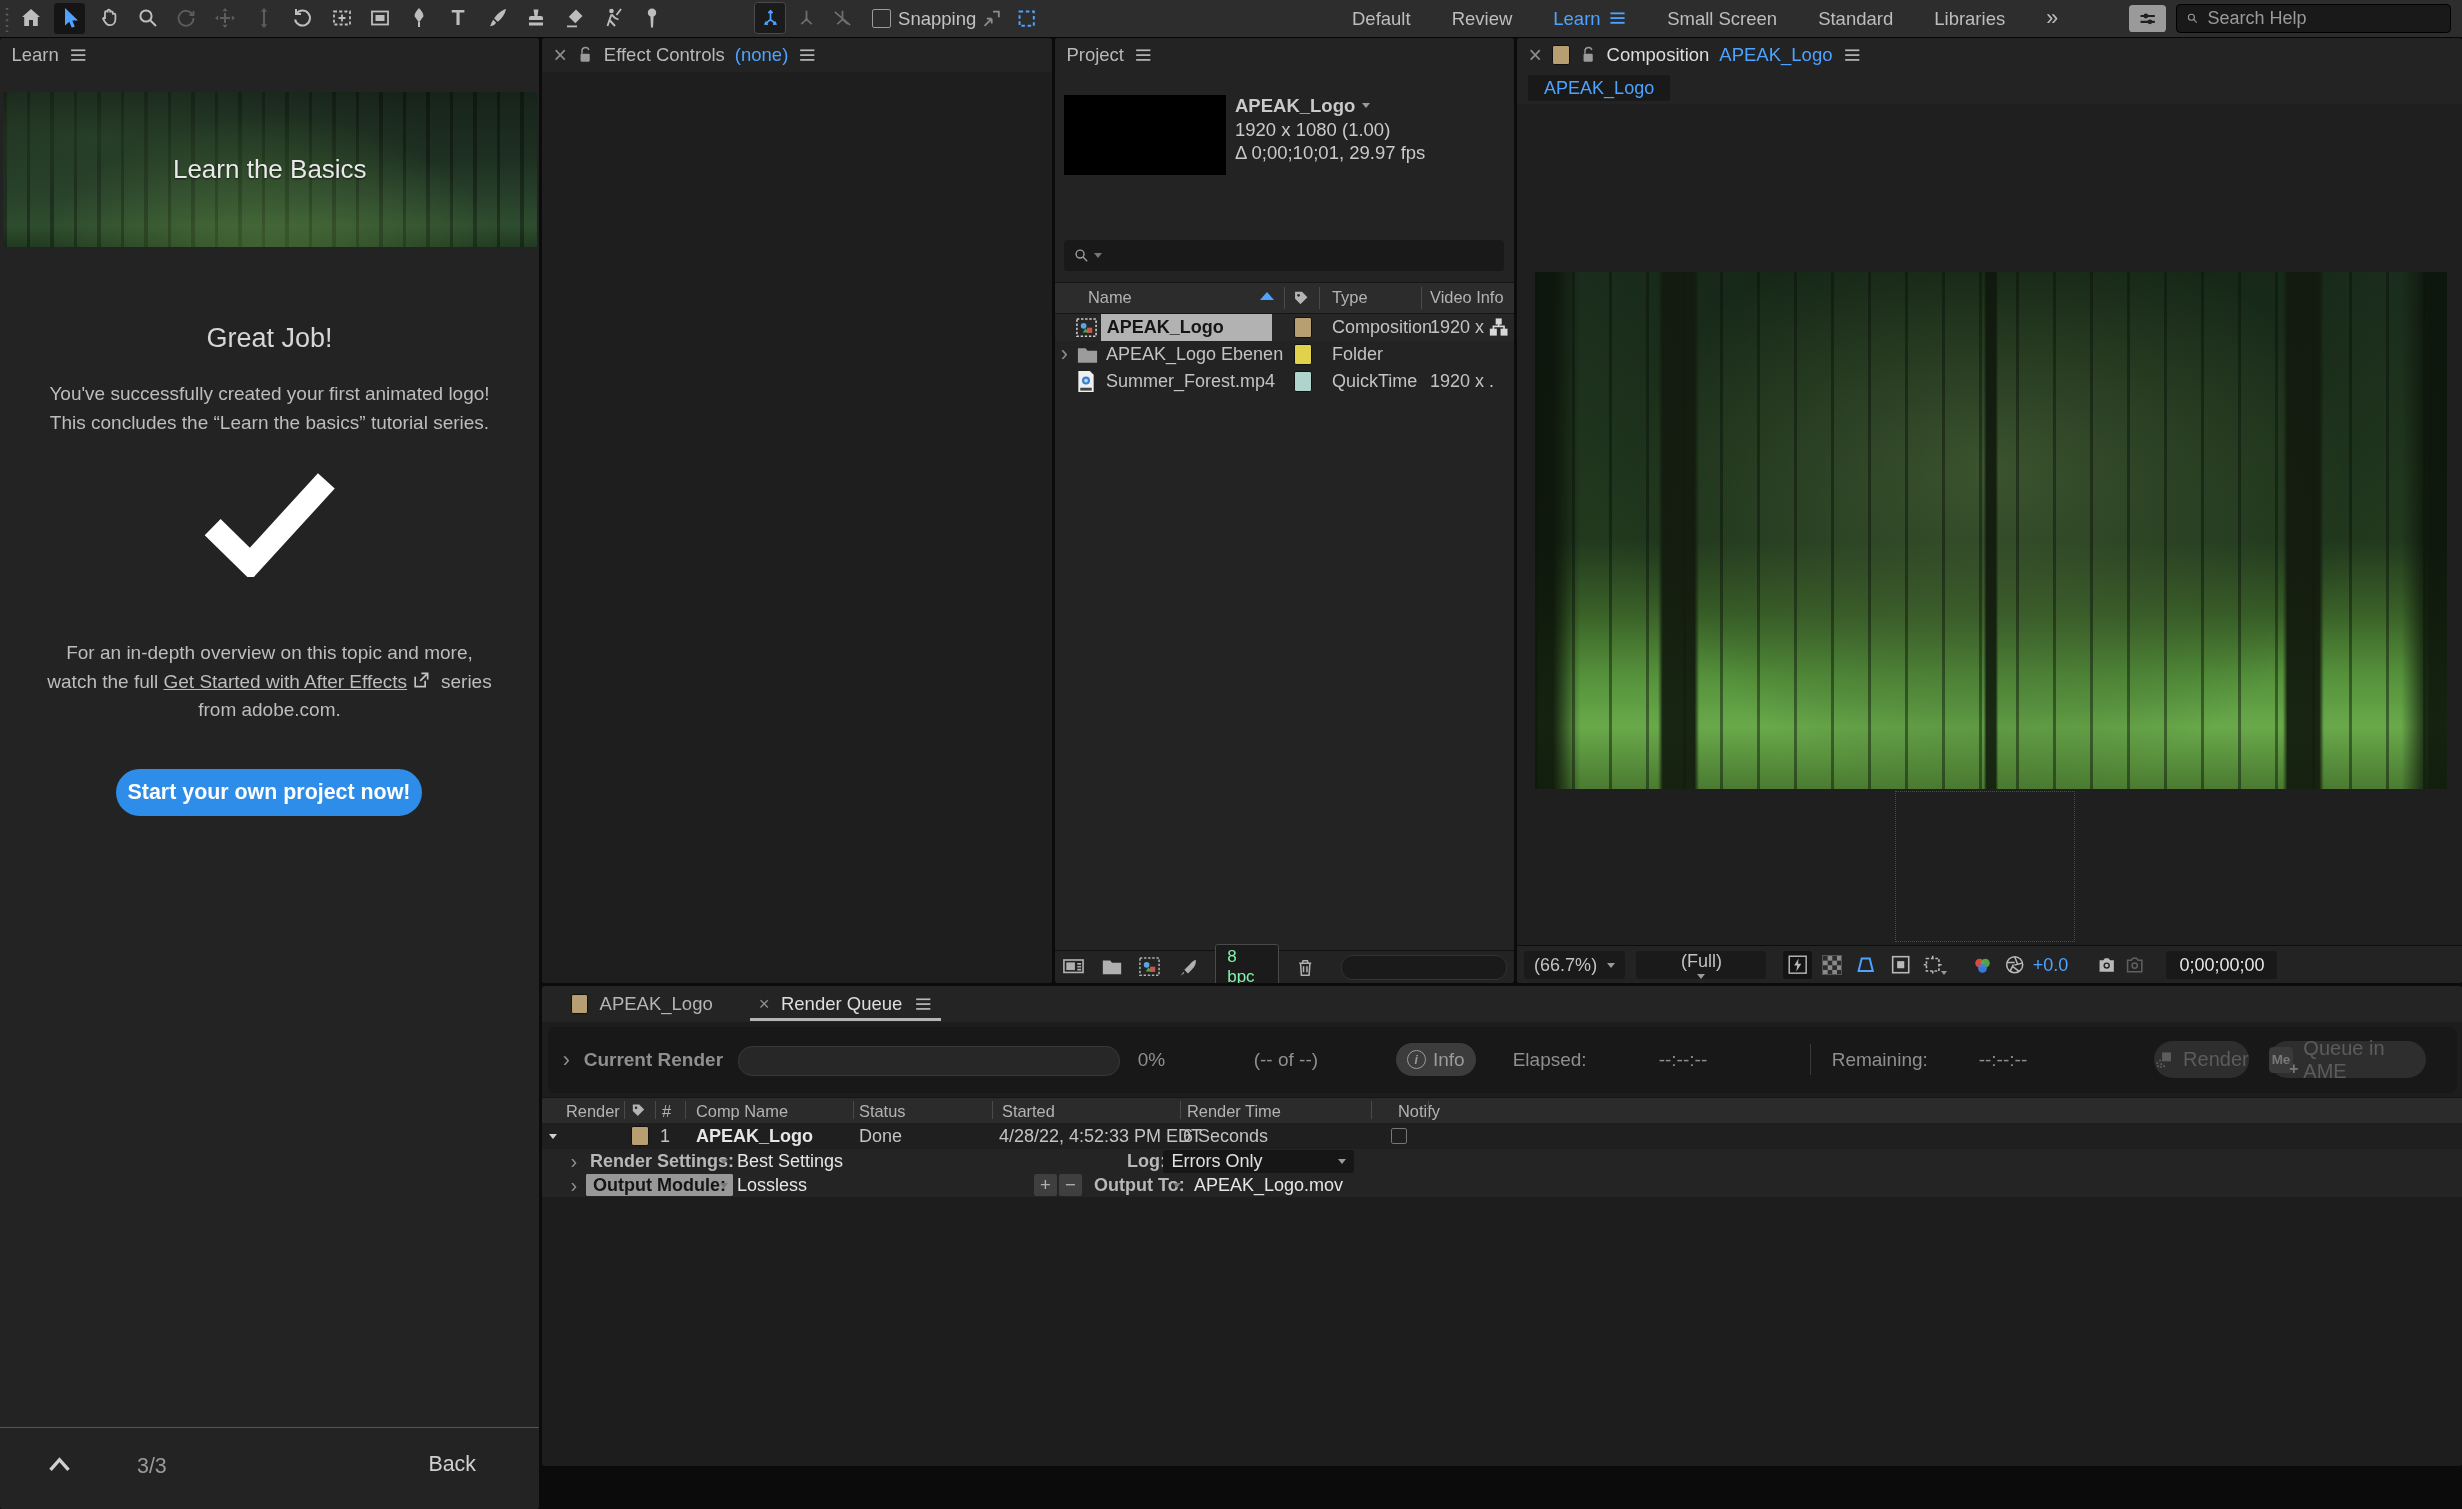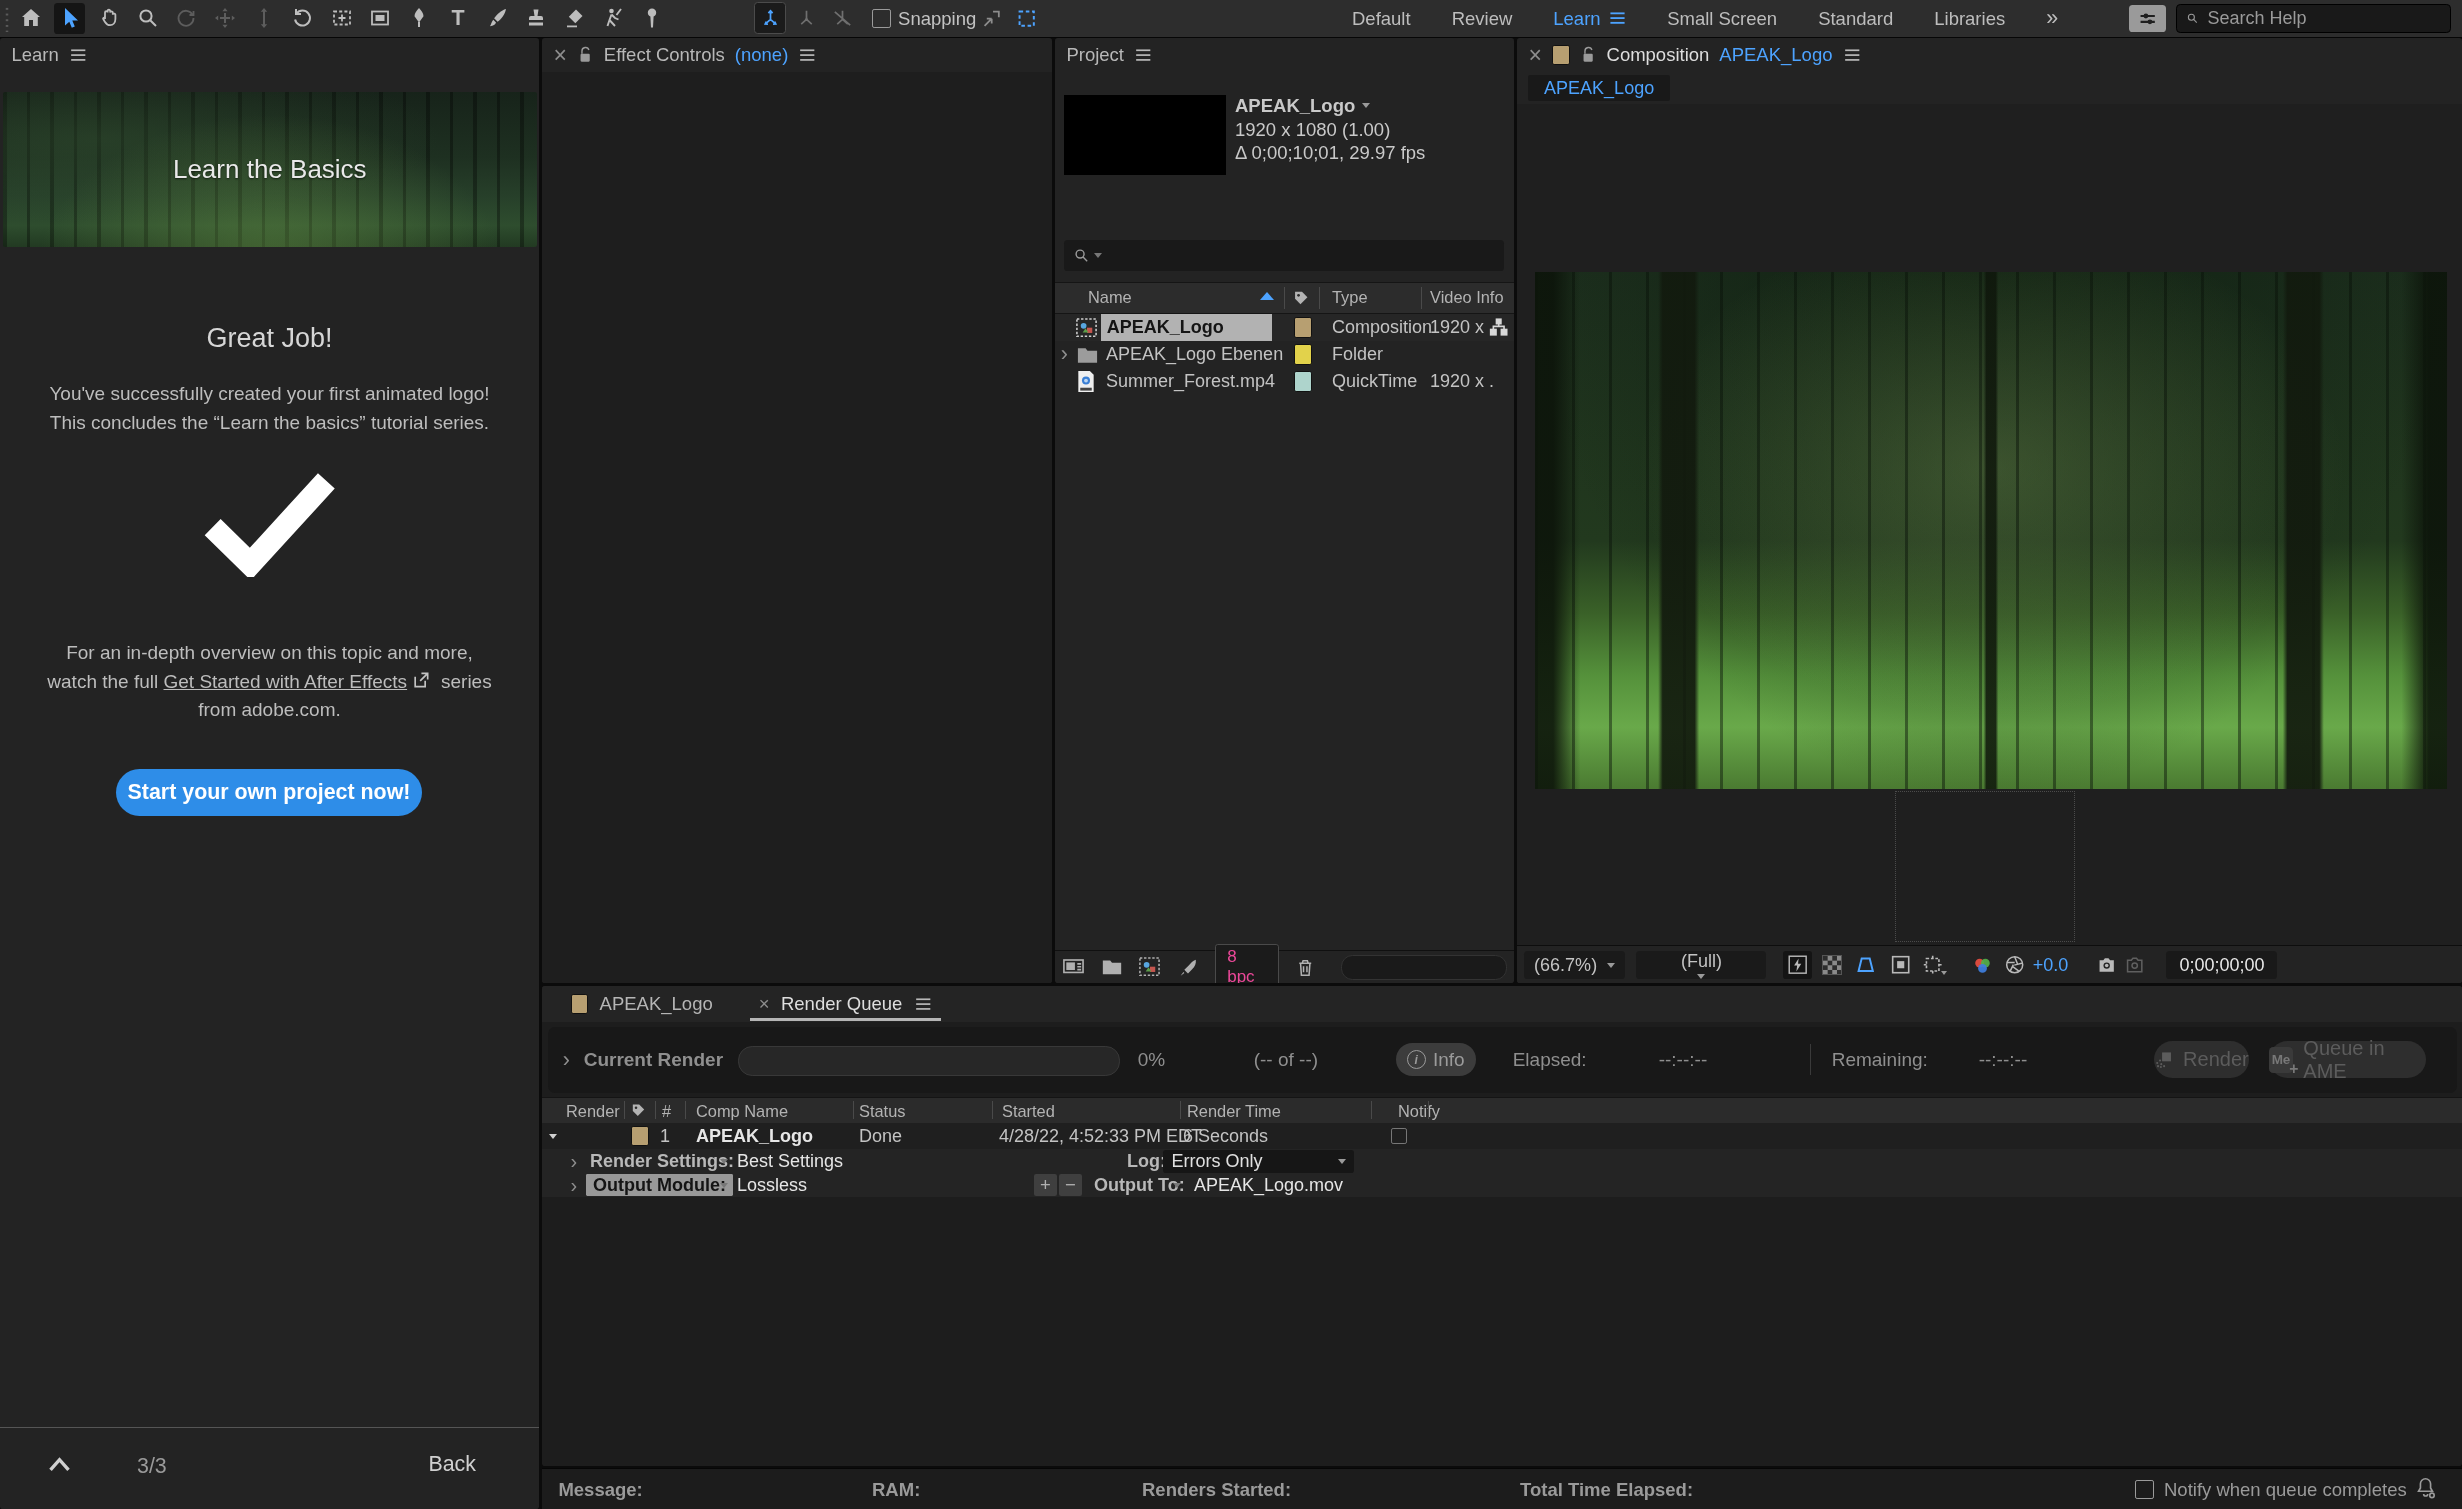--- a/index.html
+++ b/index.html
@@ -86,21 +86,21 @@
            display:flex;align-items:center;gap:4.3px;padding:0 8.5px;box-sizing:border-box;}
   .psearch input{flex:1;background:transparent;border:none;outline:none;color:#c3c3c3;font-size:17px;font-family:"Liberation Sans",sans-serif;}
   .plist-head{position:absolute;left:0;top:244px;width:459px;height:30px;background:#2c2c2c;font-size:16.4px;color:#b3b3b3;
               border-top:1.4px solid #151515;border-bottom:1.4px solid #151515;}
   .pcol-sep{position:absolute;top:4.3px;width:0.7px;height:21.4px;background:#4a4a4a;}
   .prow{position:absolute;left:0;width:459px;height:27px;font-size:18px;color:#c3c3c3;}
   .prow .cell{position:absolute;top:0;height:27px;display:flex;align-items:center;}
   .selcell{background:#b2b2b2;color:#151515;font-weight:bold;}
   .pfoot{position:absolute;left:0;top:912px;width:459px;height:33px;border-top:1.4px solid #101010;
          display:flex;align-items:center;gap:15.7px;padding:0 7.1px;box-sizing:border-box;color:#b0b0b0;}
-  .bpc{border:0.7px solid #4a4a4a;background:#1b1b1b;border-radius:2.8px;padding:2.1px 11.4px;font-size:17px;color:#ec4899;}
+  .bpc{border:0.7px solid #4a4a4a;background:#1b1b1b;border-radius:2.8px;padding:2.1px 11.4px;font-size:17px;color:#86efac;}
   .hscroll{width:171px;height:23px;border-radius:11.4px;background:#1a1a1a;border:0.7px solid #333;margin-left:10px;}
 
   
   .comp{left:1517px;top:38px;width:945px;height:945px;}
   .ctab{position:absolute;left:11.4px;top:37px;height:26px;padding:0 15.7px;background:#191919;border-radius:2.1px;
         display:flex;align-items:center;font-size:18px;color:#4da3ff;}
   .cviewer{position:absolute;left:0;top:66px;width:945px;height:841px;background:#1f1f1f;}
   .cimg{position:absolute;left:18px;top:168px;width:912px;height:517px;
     background:
       linear-gradient(90deg, rgba(12,20,10,.9) 0 2%, transparent 5%, transparent 95%, rgba(12,20,10,.9) 98% 100%),
@@ -742,28 +742,15 @@
           <span class="pmbtn">−</span>
         </span>
       <span class="cell bold" style="left:552px;">Output To:</span>
       <span class="cell" style="left:631px;">
           <span class="tri-dn sm" style="border-top-color:#777;"></span>
         </span>
       <span class="cell wt" style="left:652px;">APEAK_Logo.mov</span>
     </div>
   </section>
 
-  <footer class="statusbar">
-    <span class="sl" style="left:16.4px;">Message:</span>
-    <span class="sl" style="left:330px;">RAM:</span>
-    <span class="sl" style="left:600px;">Renders Started:</span>
-    <span class="sl" style="left:978px;">Total Time Elapsed:</span>
-    <span class="sl" style="left:1593px;top:10.7px;"><span class="cb" style="display:inline-block;vertical-align:-2.8px;"></span></span>
-    <span class="sl" style="left:1622px;font-weight:normal;">Notify when queue completes</span>
-    <svg class="sl" style="left:1872px;top:7.1px;" width="23" height="24" viewBox="0 0 24 26" fill="none" stroke="#9a9a9a" stroke-width="1.8">
-        <path d="M12 3a5.5 5.5 0 015.5 5.5V13l2 3.5h-15L6.5 13V8.5A5.5 5.5 0 0112 3z"></path>
-        <path d="M10 19.5a2.2 2.2 0 004.4 0"></path>
-        <circle cx="19" cy="21" r="2.4"></circle>
-      </svg>
-  </footer>
 
 </div>
 
 
 </body></html>

